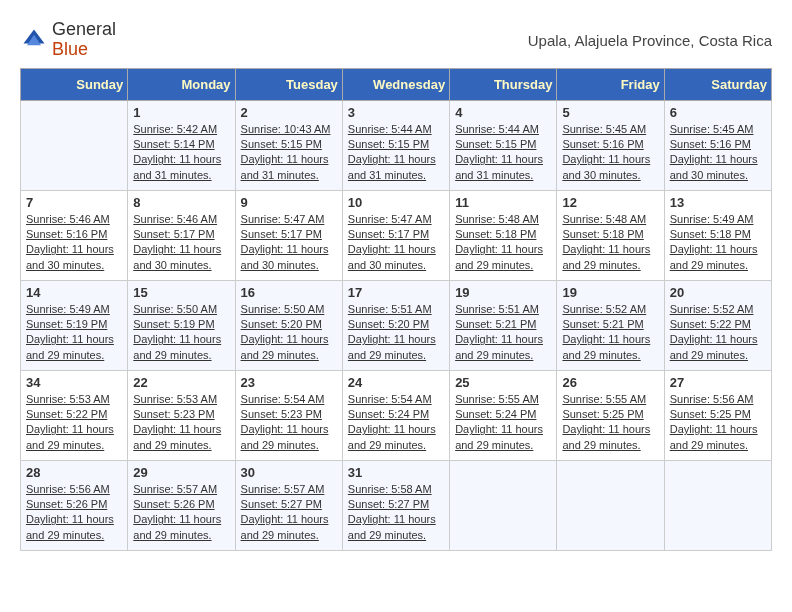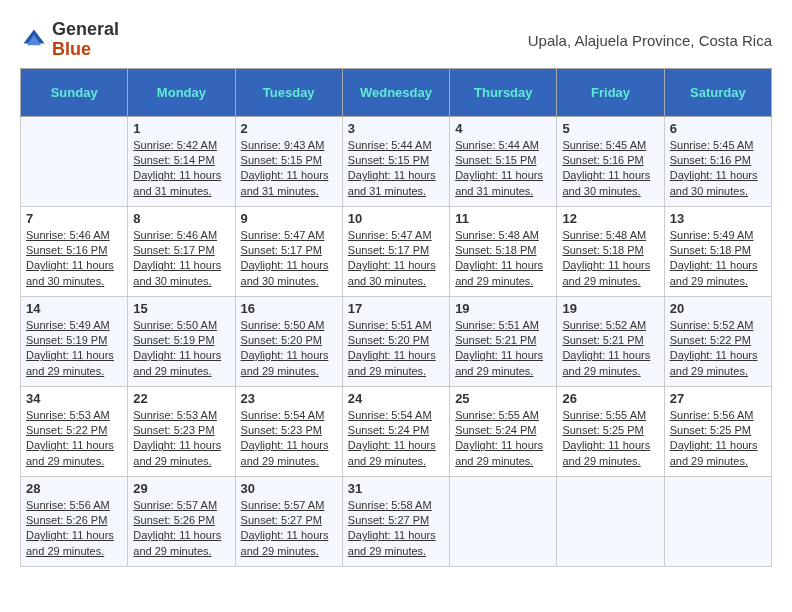--- a/index.html
+++ b/index.html
@@ -15,21 +15,21 @@
       align-items: flex-start;
       justify-content: space-between;
       margin-bottom: 4px;
     }
     .logo {
       display: flex;
       align-items: center;
     }
     .logo-text {
       font-size: 18px;
-      font-weight: bold;
+      font-weight: normal;
       line-height: 1.1;
     }
     .logo-text .general { color: #333; }
     .logo-text .blue { color: #c2410c; }
     .logo-icon {
       width: 28px;
       height: 28px;
       margin-right: 4px;
     }
     .title-block {
@@ -45,25 +45,25 @@
       color: #444;
       margin-top: 12px;
     }
     table {
       width: 100%;
       border-collapse: collapse;
       margin-top: 8px;
     }
     thead tr th {
       background-color: #3366bb;
-      color: #5eead4;
+      color: #fef9c3;
       font-size: 13px;
       font-weight: bold;
-      padding: 16px 4px;
-      text-align: center;
+      padding: 8px 4px;
+      text-align: right;
       border: 1px solid #aaa;
     }
     tbody tr td {
       vertical-align: top;
       border: 1px solid #ccc;
       padding: 4px 5px;
       font-size: 11px;
       color: #333;
       width: calc(100% / 7);
       min-height: 80px;
@@ -119,21 +119,21 @@
   <tr>
         <td></td>
         <td>
           <span class="day-num">1</span>
           <div class="day-info">Sunrise: 5:42 AM
 Sunset: 5:14 PM
 Daylight: 11 hours and 31 minutes.</div>
         </td>
         <td>
           <span class="day-num">2</span>
-          <div class="day-info">Sunrise: 9:43 AM
+          <div class="day-info">Sunrise: 10:43 AM
 Sunset: 5:15 PM
 Daylight: 11 hours and 31 minutes.</div>
         </td>
         <td>
           <span class="day-num">3</span>
           <div class="day-info">Sunrise: 5:44 AM
 Sunset: 5:15 PM
 Daylight: 11 hours and 31 minutes.</div>
         </td>
         <td>

